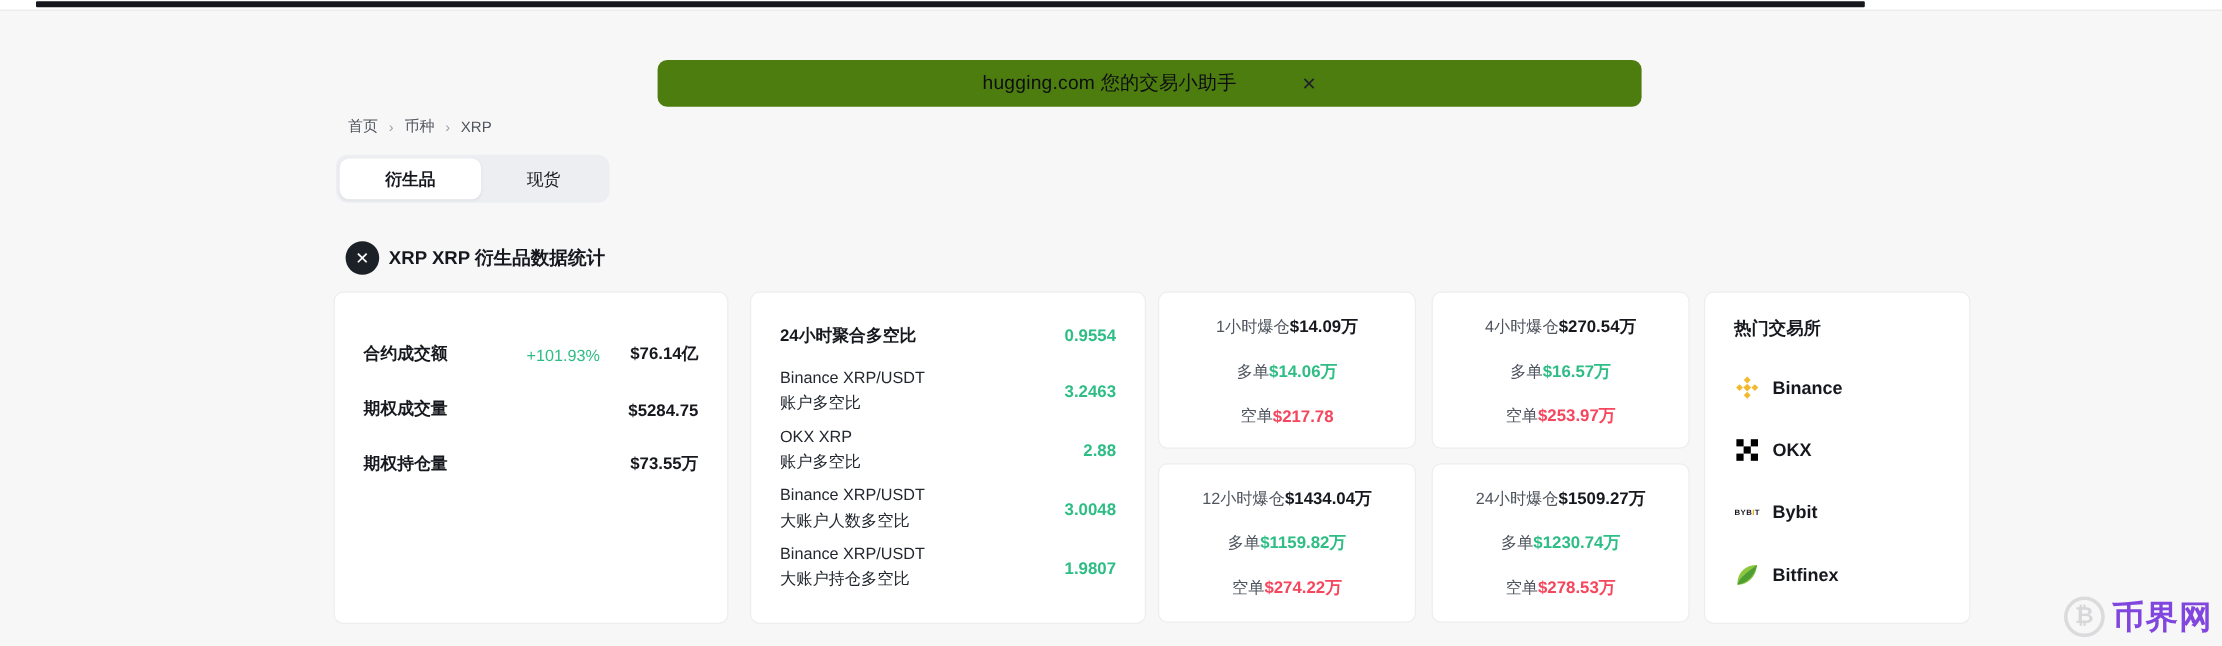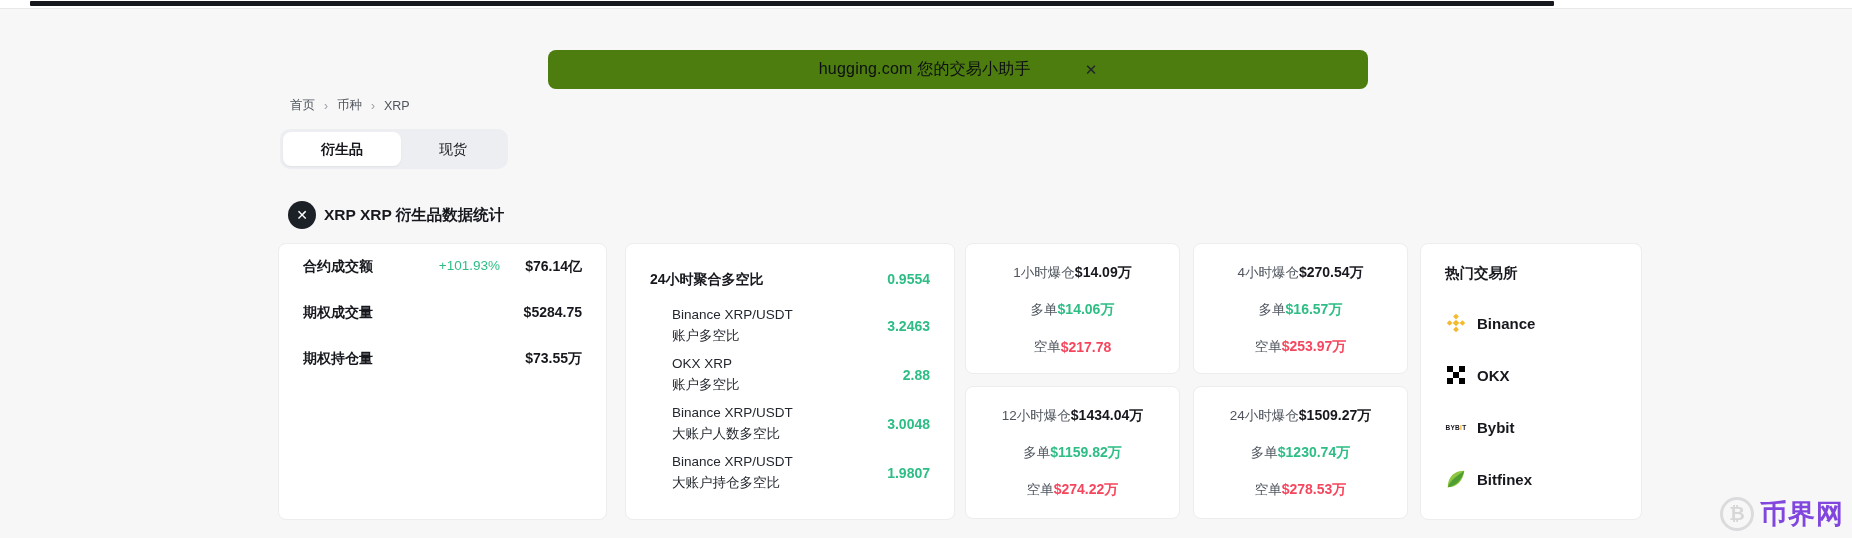--- a/index.html
+++ b/index.html
@@ -40,31 +40,31 @@
     color:#ffffff; display:flex; align-items:center; justify-content:center;
     font-size:14px; font-weight:bold; }
   .sec-title h1 { font-size:15.5px; font-weight:bold; color:#16181d; }
 
   
   .card { position:absolute; background:#ffffff; border:1px solid #ededf0;
     border-radius:8px; }
 
   
   .card-overview { left:278px; top:243px; width:329px; height:277px; padding:14px 24px 0; }
-  .ov-row { display:flex; align-items:flex-start; height:46px; }
+  .ov-row { display:flex; align-items:flex-end; height:46px; }
   .ov-label { font-size:14px; font-weight:bold; color:#16181d; }
   .ov-change { flex:1; text-align:right; font-size:13.5px; font-weight:500; }
   .ov-change.up { color:#2ebd85; } .ov-change.down { color:#f6465d; }
   .ov-value { width:82px; text-align:right; font-size:14px; font-weight:600; color:#16181d; }
 
   
   .card-ratio { left:625px; top:243px; width:330px; height:277px; padding:13px 24px 0; }
   .rt-row { display:flex; align-items:center; }
   .rt-row.single { height:44px; }
-  .rt-row.dbl { height:49px;margin-left:22px; }
+  .rt-row.dbl { height:49px; }
   .rt-label { font-size:13.5px; color:#23272e; line-height:1.5; }
   .rt-label.bold { font-size:14px; font-weight:bold; color:#16181d; }
   .rt-value { flex:1; text-align:right; font-size:14px; font-weight:600; color:#2ebd85; }
 
   
   .card-liq { width:215px; height:131px; padding:10px 20px 0; }
   .liq-row { display:flex; align-items:center; justify-content:center; height:37px; }
   .liq-label { font-size:13.5px; color:#4f555e; }
   .liq-total { font-size:14px; font-weight:600; color:#16181d; }
   .liq-long { font-size:14px; font-weight:600; color:#2ebd85; }

